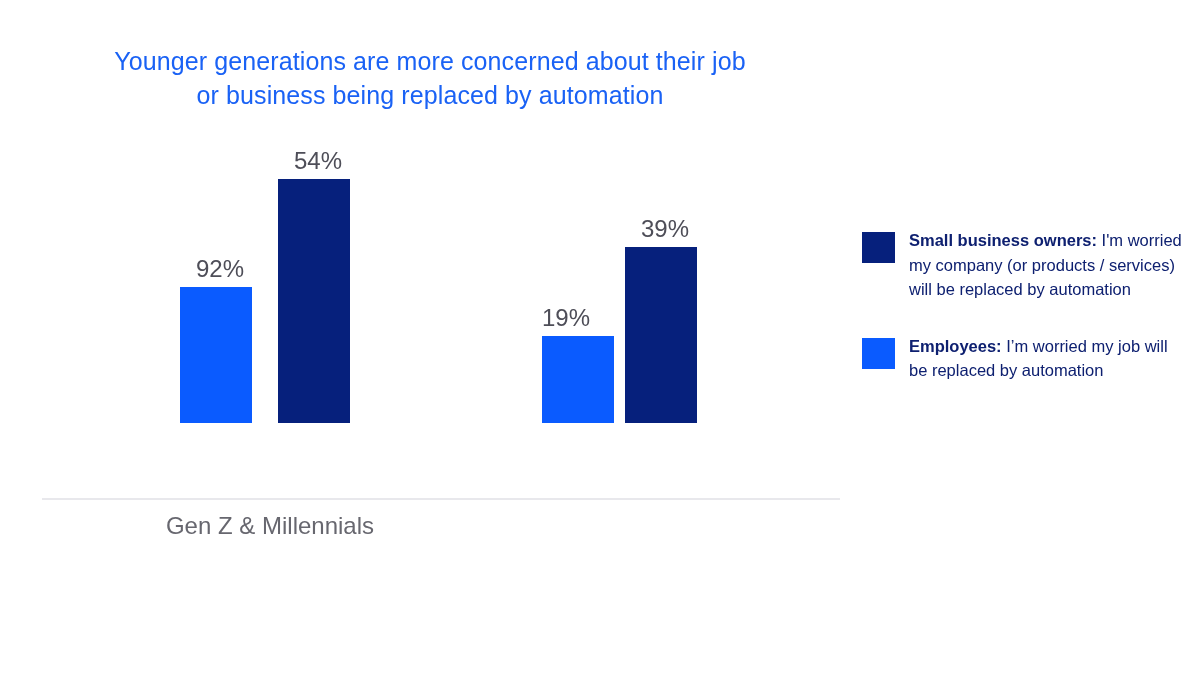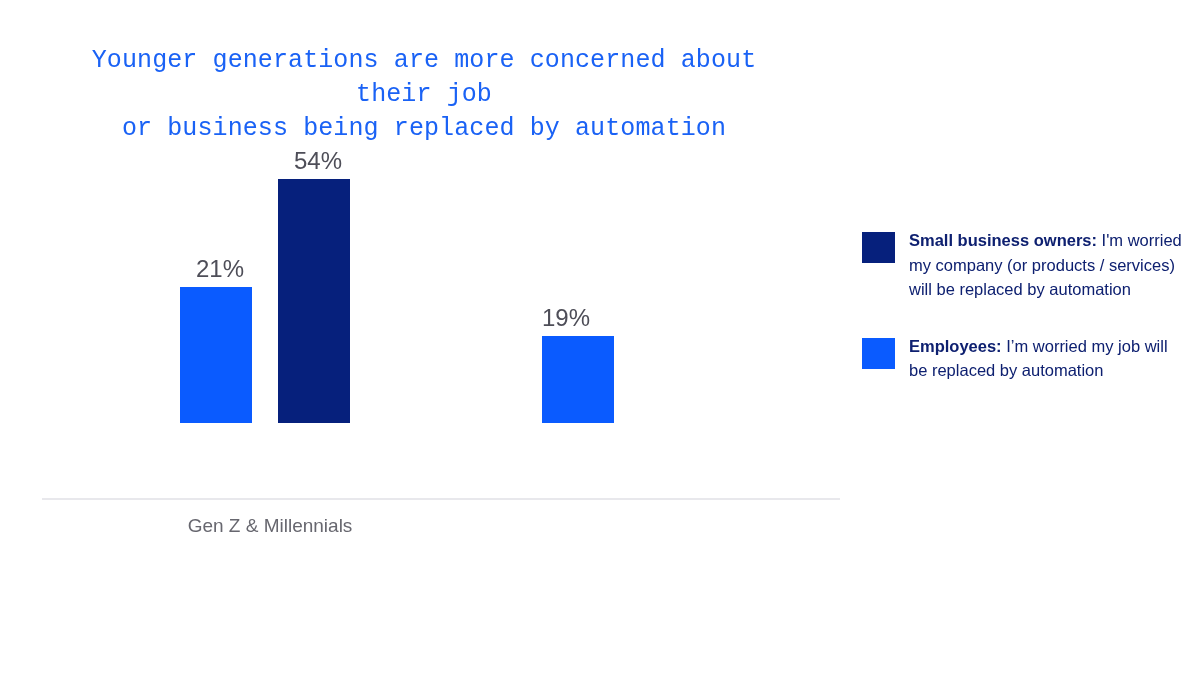--- a/index.html
+++ b/index.html
@@ -11,31 +11,30 @@
     height: 675px;
     background: #ffffff;
     font-family: "Liberation Sans", sans-serif;
     overflow: hidden;
     position: relative;
   }
 
   
   #chart-title {
     position: absolute;
-    left: 88px;
+    left: 94px;
     top: 44px;
     width: 672px;
     text-align: center;
     color: #1a62f5;
     font-size: 25px;
     line-height: 34px;
     font-weight: 400;
     letter-spacing: 0.1px;
     white-space: pre-line;
-    font-family: Liberation Mono, monospace;
   }
 
   
   #plot-area {
     position: absolute;
     left: 0;
     top: 0;
     width: 860px;
     height: 600px;
   }
@@ -68,21 +67,21 @@
   }
 
   .series-employees .bar-rect { background: #0a5bff; }
   .series-owners   .bar-rect { background: #06207c; }
 
   
   .cat-label {
     position: absolute;
     text-align: center;
     color: #67676f;
-    font-size: 19px;
+    font-size: 24px;
     line-height: 27px;
     font-weight: 400;
     white-space: pre-line;
   }
   #cat-label-0 { left: 110px; top: 512px; width: 320px; }
   #cat-label-1 { left: 455px; top: 512px; width: 320px; }
 
   
   #legend {
     position: absolute;
@@ -118,34 +117,38 @@
 <body>
 
 <div id="chart-title">Younger generations are more concerned about their job
 or business being replaced by automation</div>
 
 <div id="plot-area">
 
   <div id="axis-line"></div>
 
   <div class="bar-col series-employees" style="left:180px;">
-    <div class="bar-value" style="bottom:140px;">21%</div>
+    <div class="bar-value" style="bottom:140px;">92%</div>
     <div class="bar-rect" style="height:136px;"></div>
   </div>
 
   <div class="bar-col series-owners" style="left:278px;">
     <div class="bar-value" style="bottom:248px;">54%</div>
     <div class="bar-rect" style="height:244px;"></div>
   </div>
 
   <div class="bar-col series-employees" style="left:526px;padding-left:16px;">
     <div class="bar-value" style="bottom:91px;">19%</div>
     <div class="bar-rect" style="height:87px;"></div>
   </div>
 
+  <div class="bar-col series-owners" style="left:625px;">
+    <div class="bar-value" style="bottom:180px;">39%</div>
+    <div class="bar-rect" style="height:176px;"></div>
+  </div>
 
   <div class="cat-label" id="cat-label-0">Gen Z &amp; Millennials</div>
 </div>
 
 <div id="legend">
 
   <div class="legend-item">
     <span class="legend-swatch owners"></span>
     <div class="legend-text"><span class="lead">Small business owners:</span><span> I'm worried my company (or products / services) will be replaced by automation</span></div>
   </div>

